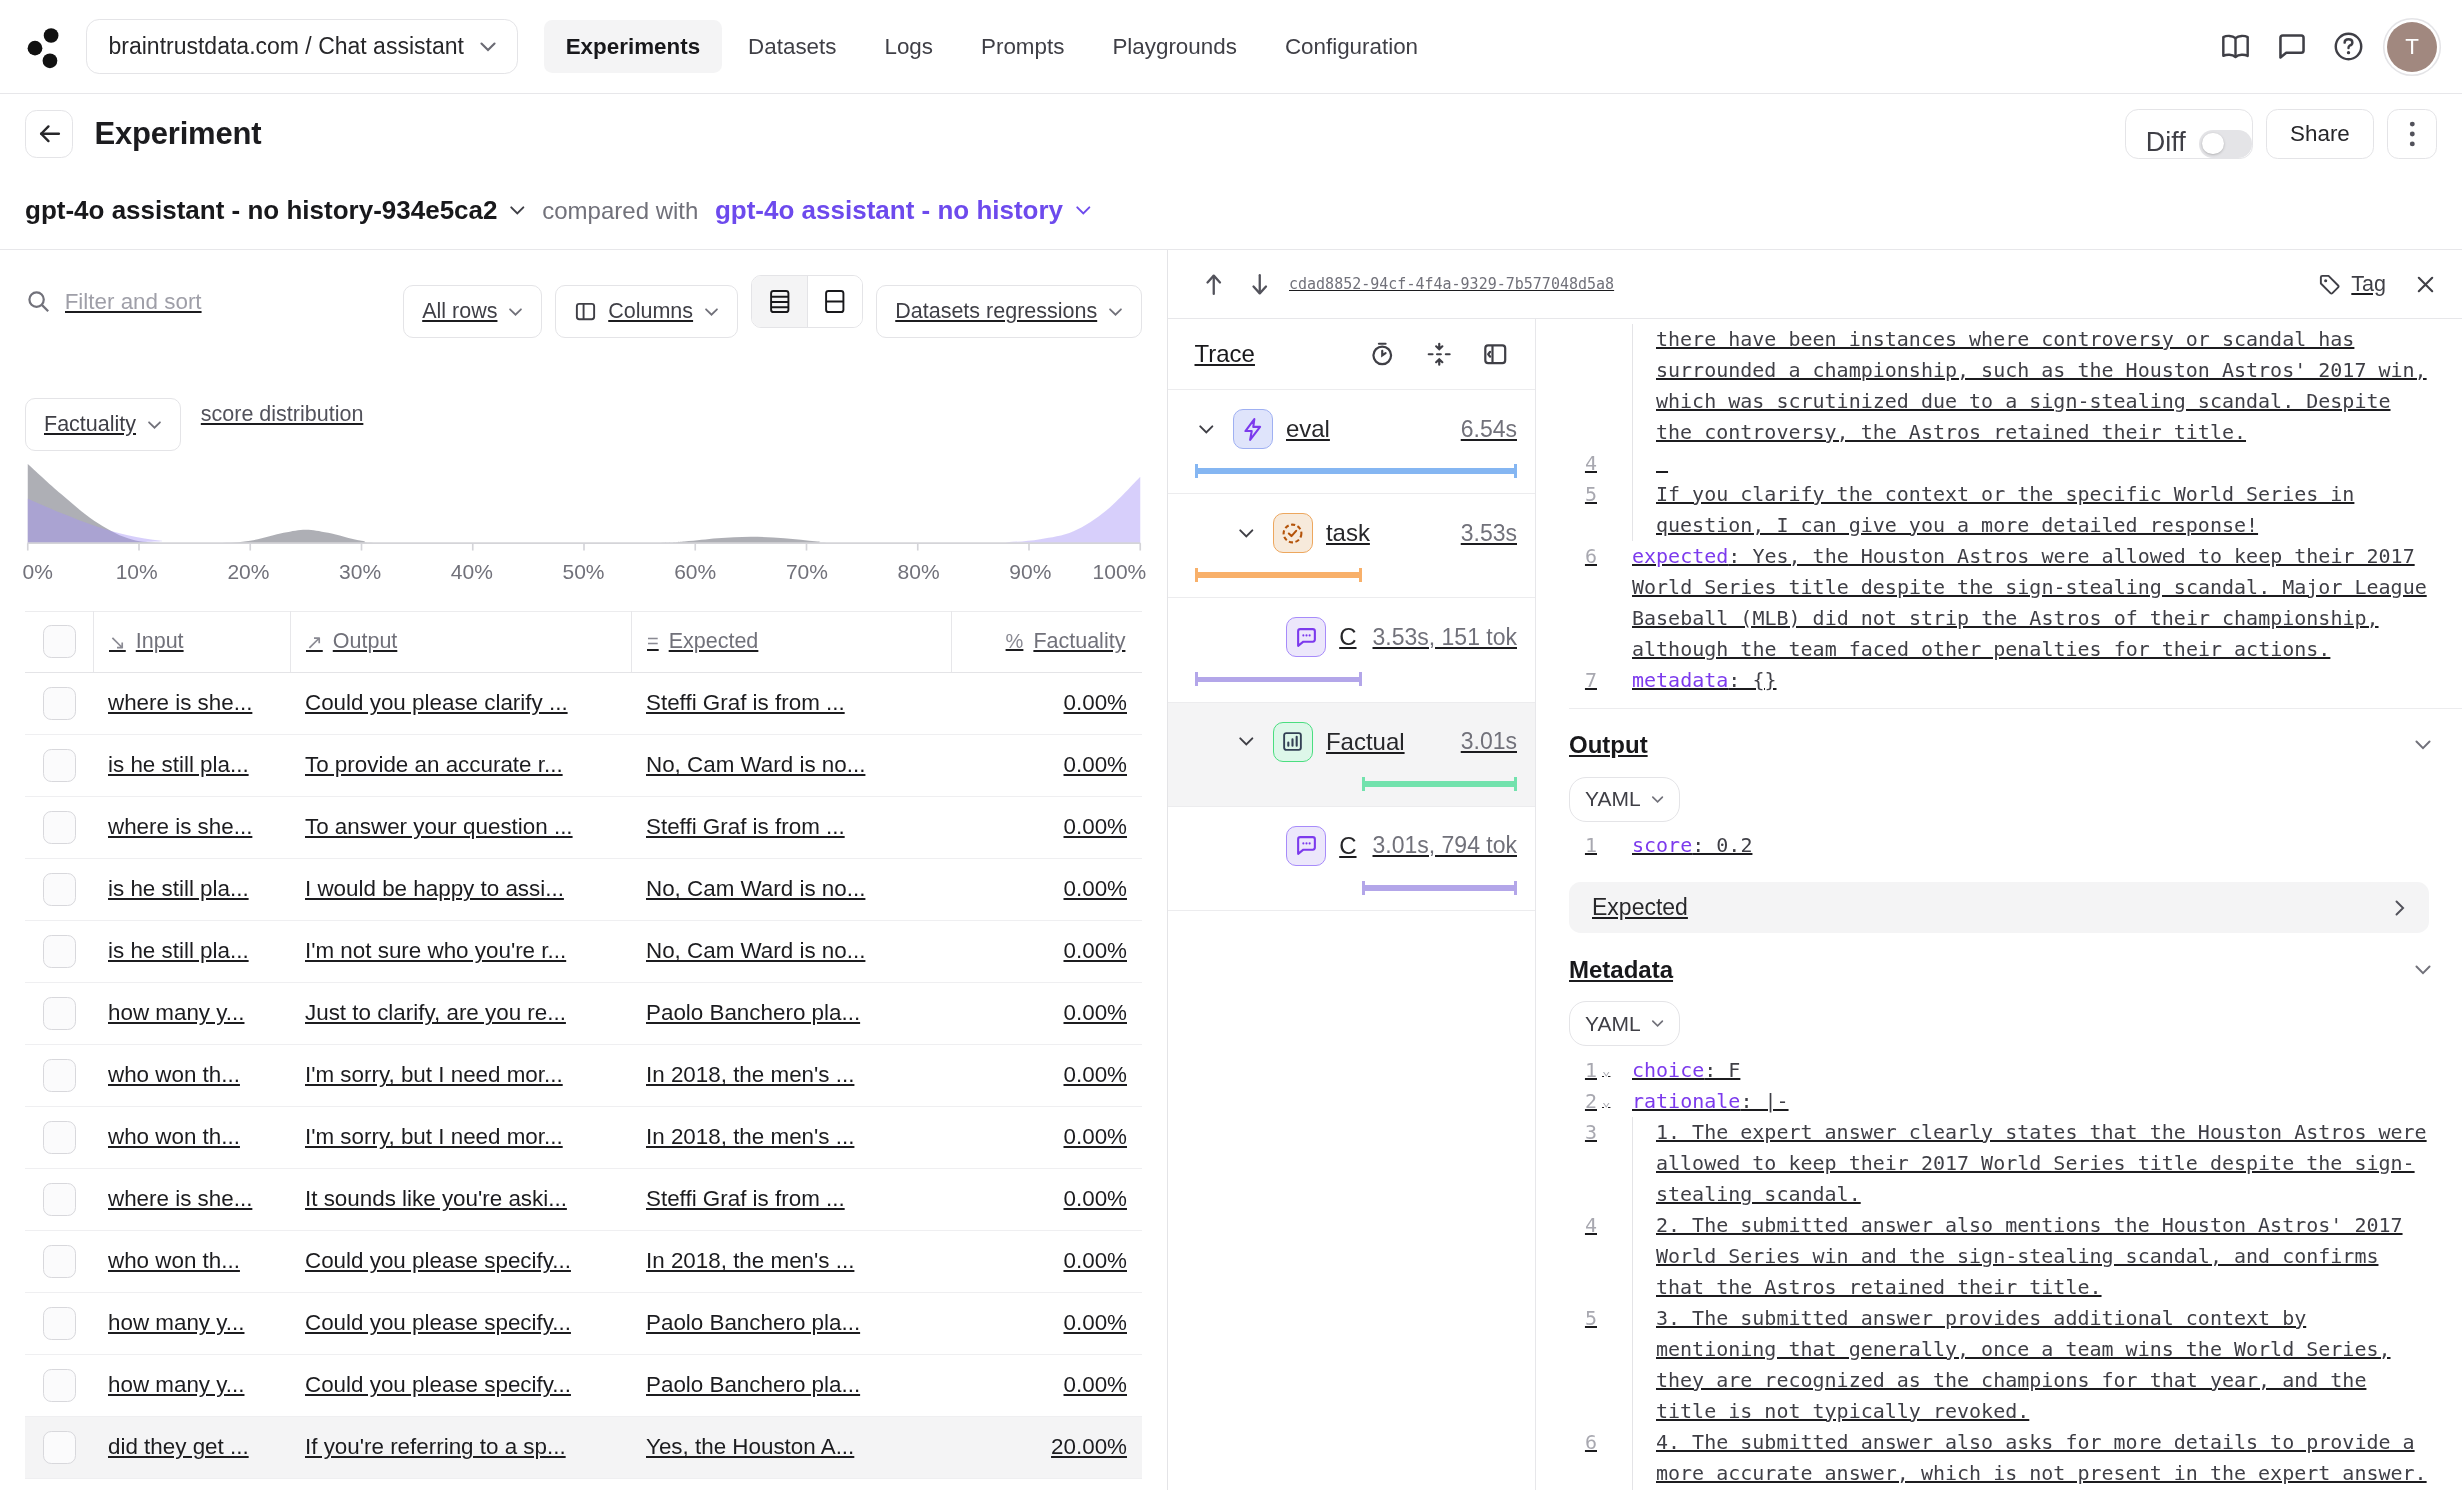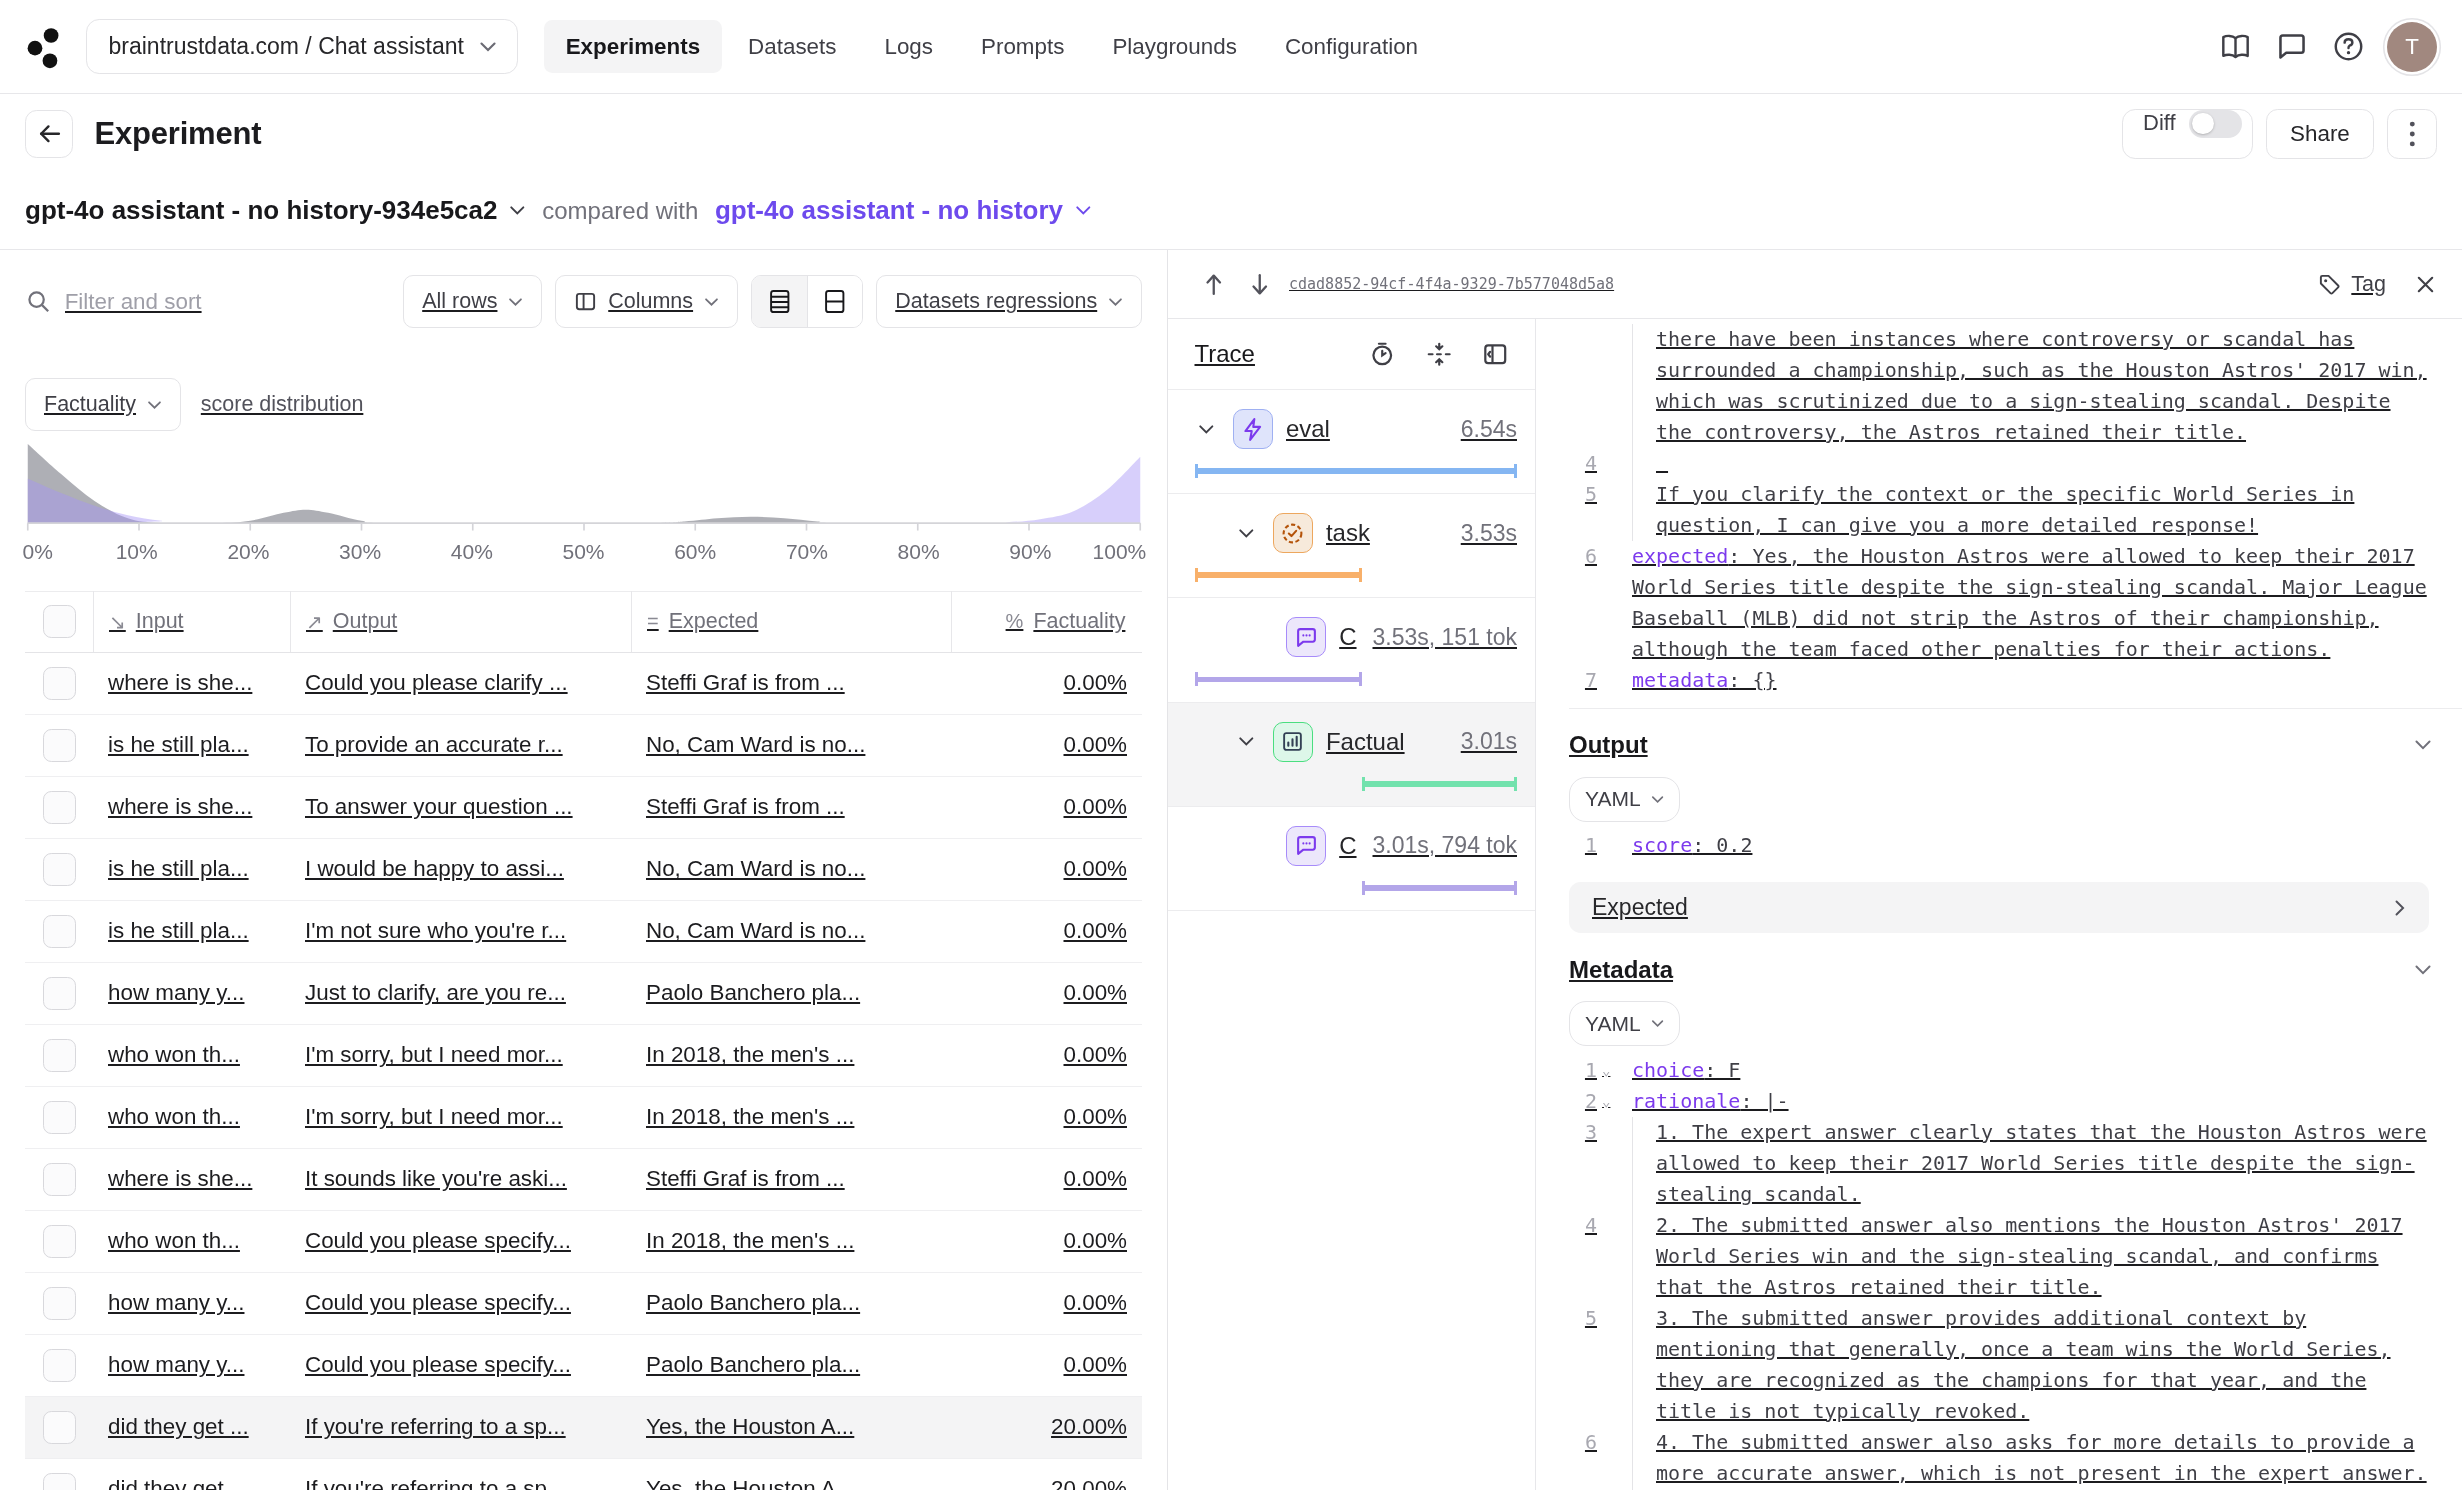--- a/index.html
+++ b/index.html
@@ -22,22 +22,22 @@
   .avatar { width:50px; height:50px; border-radius:50%; background:#a1887f; color:#fff; font-size:22.4px;
     display:flex; align-items:center; justify-content:center; margin-left:6.6px;
     box-shadow:0 0 0 2.5px #fff, 0 0 0 4.1px #e4e4e7; cursor:pointer; }
 
   
   .hdr1 { height:79px; display:flex; align-items:center; padding:0 25px; gap:21.5px; }
   .back-btn { width:48px; height:48px; border:0.8px solid #e4e4e7; border-radius:11.6px;
     display:flex; align-items:center; justify-content:center; background:#fff; cursor:pointer; }
   .page-title { font-size:31px; font-weight:bold; letter-spacing:-0.2px; }
   .hdr1-right { margin-left:auto; display:flex; align-items:center; gap:13.2px; }
-  .diff-pill { display:flex; align-items:flex-start; gap:13.2px; border:0.8px solid #e4e4e7; border-radius:13.2px;
-    height:50px; padding:0 10px 0 20px; font-size:22px; color:#3f3f46; background:#fff; cursor:pointer; }
+  .diff-pill { display:flex; align-items:flex-end; gap:13.2px; border:0.8px solid #e4e4e7; border-radius:13.2px;
+    height:50px; padding:0 0 0 20px; font-size:27px; color:#3f3f46; background:#fff; cursor:pointer; }
   .switch { width:53px; height:28px; border-radius:827px; background:#e4e4e7; position:relative; }
   .switch::after { content:""; position:absolute; left:3.3px; top:3.3px; width:21.5px; height:21.5px;
     border-radius:50%; background:#fff; box-shadow:0 0.8px 2.5px rgba(0,0,0,.25); }
   .share-btn { border:0.8px solid #e4e4e7; border-radius:11.6px; height:50px; padding:0 23px;
     font-size:22.4px; color:#27272a; background:#fff; display:flex; align-items:center; cursor:pointer; }
   .kebab-btn { width:50px; height:50px; border:0.8px solid #e4e4e7; border-radius:11.6px;
     display:flex; align-items:center; justify-content:center; cursor:pointer; background:#fff; }
 
   .hdr2 { height:75px; display:flex; align-items:center; padding:0 25px; gap:16.6px; }
   .exp-name { font-size:26px; font-weight:bold; color:#18181b; display:flex; align-items:center; gap:11.6px; cursor:pointer; }
@@ -49,21 +49,21 @@
   .left-panel { width:1167px; flex:none; padding:0 25px; position:relative; overflow:hidden; }
   .right-panel { flex:1; min-width:0; border-left:0.8px solid #e4e4e7; display:flex; flex-direction:column; }
 
   
   .row1 { margin-top:25px; display:flex; align-items:center; gap:13.2px; height:53px; }
   .search { flex:1; display:flex; align-items:center; gap:13.2px; }
   .search input { border:none; outline:none; font-size:22.4px; color:#27272a; width:100%;
     font-family:"Liberation Sans",sans-serif; }
   .search input::placeholder { color:#9f9fa8; }
   .btn { border:0.8px solid #e4e4e7; border-radius:10px; height:53px; padding:0 18px; background:#fff;
-    display:flex; align-items:center; gap:10.8px; font-size:21.5px; color:#3f3f46; cursor:pointer; white-space:nowrap; }
+    display:flex; align-items:center; gap:10.8px; font-size:21.5px; color:#3f3f46; cursor:pointer; white-space:nowrap;margin-top:20px; }
   .seg { border:0.8px solid #e4e4e7; border-radius:10px; display:flex; overflow:hidden; height:53px; }
   .seg-cell { width:55px; display:flex; align-items:center; justify-content:center; cursor:pointer; background:#fff; }
   .seg-cell.active { background:#f4f4f5; }
   .seg-cell + .seg-cell { border-left:0.8px solid #e4e4e7; }
 
   .row2 { margin-top:50px; display:flex; align-items:center; gap:20px; }
   .dist-label { font-size:21.5px; color:#52525b; }
 
   .chart-wrap { margin-top:13.2px; position:relative; }
   .axis-labels { position:relative; height:33px; font-size:21px; color:#71717a; margin-top:3.3px; }

